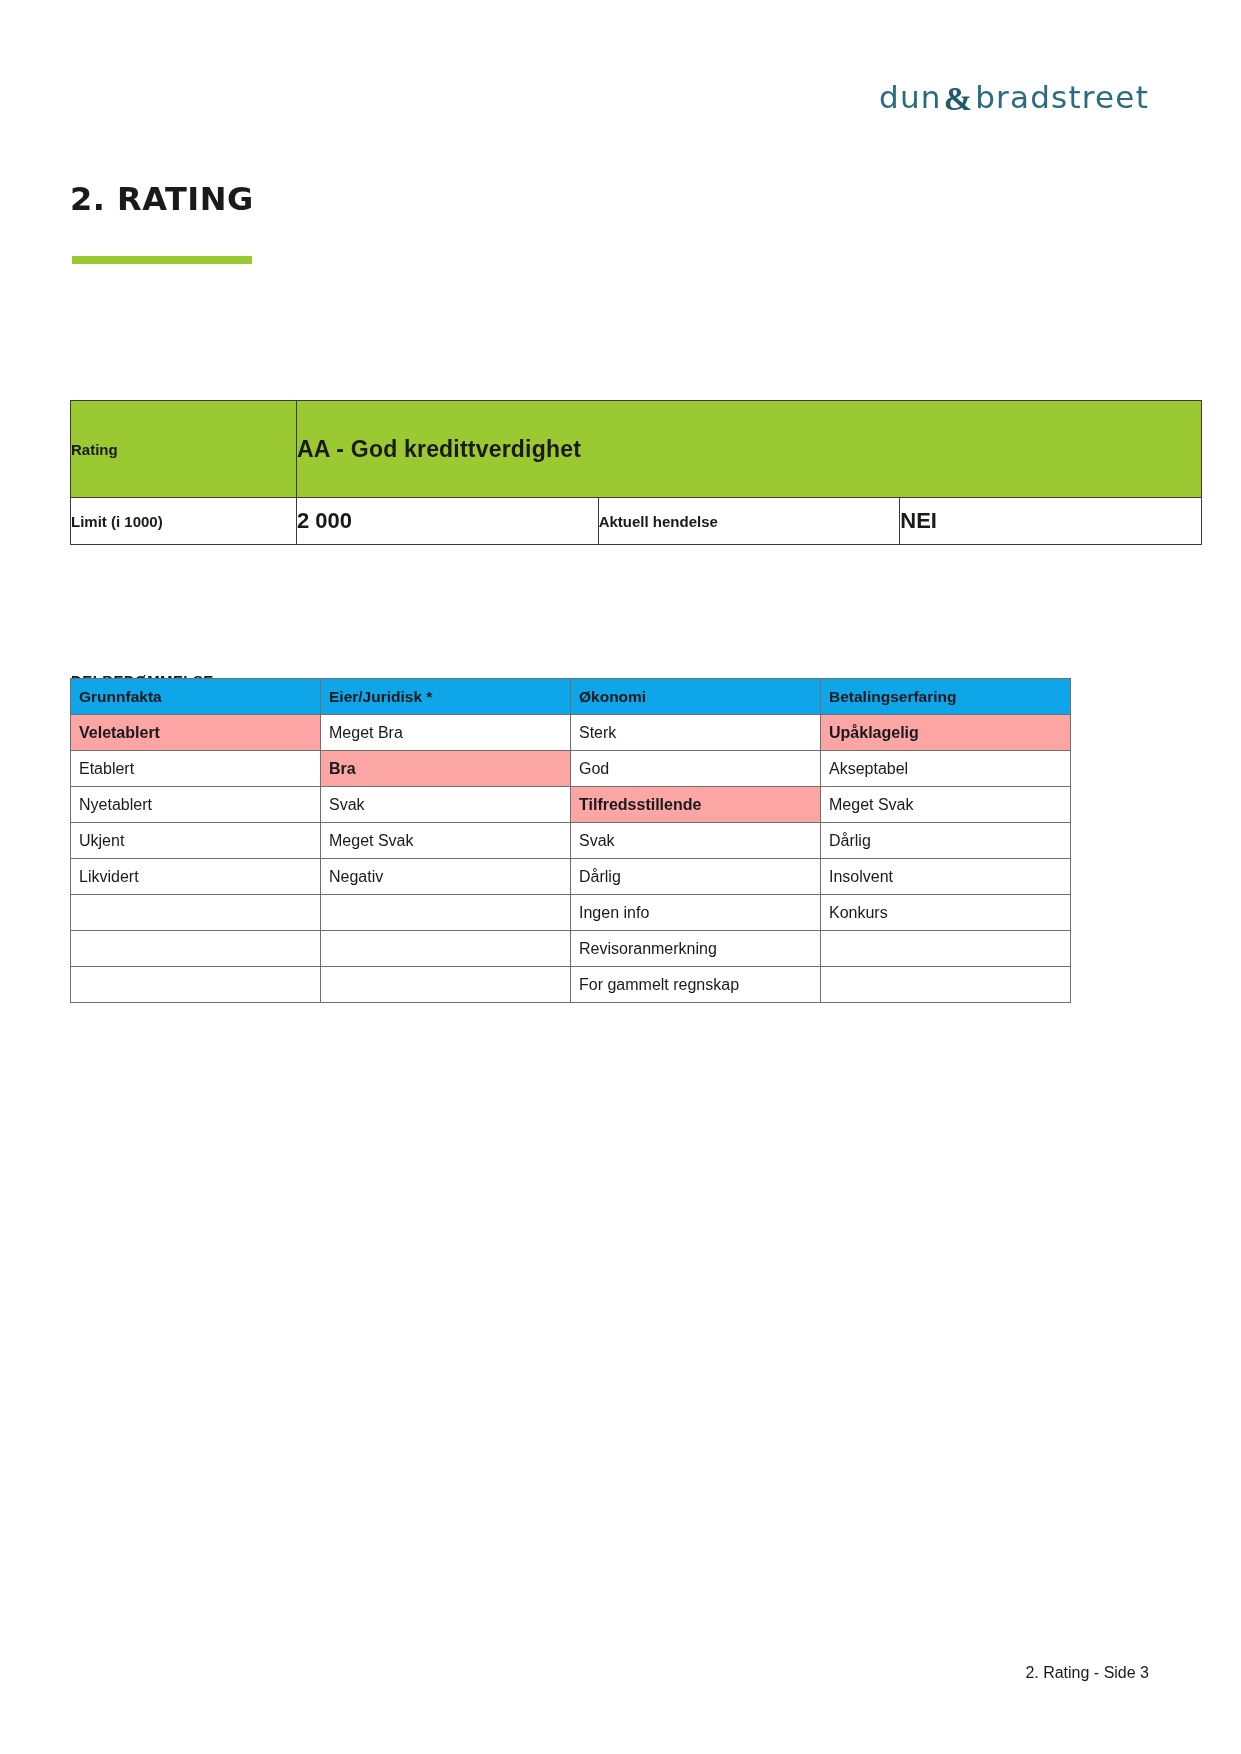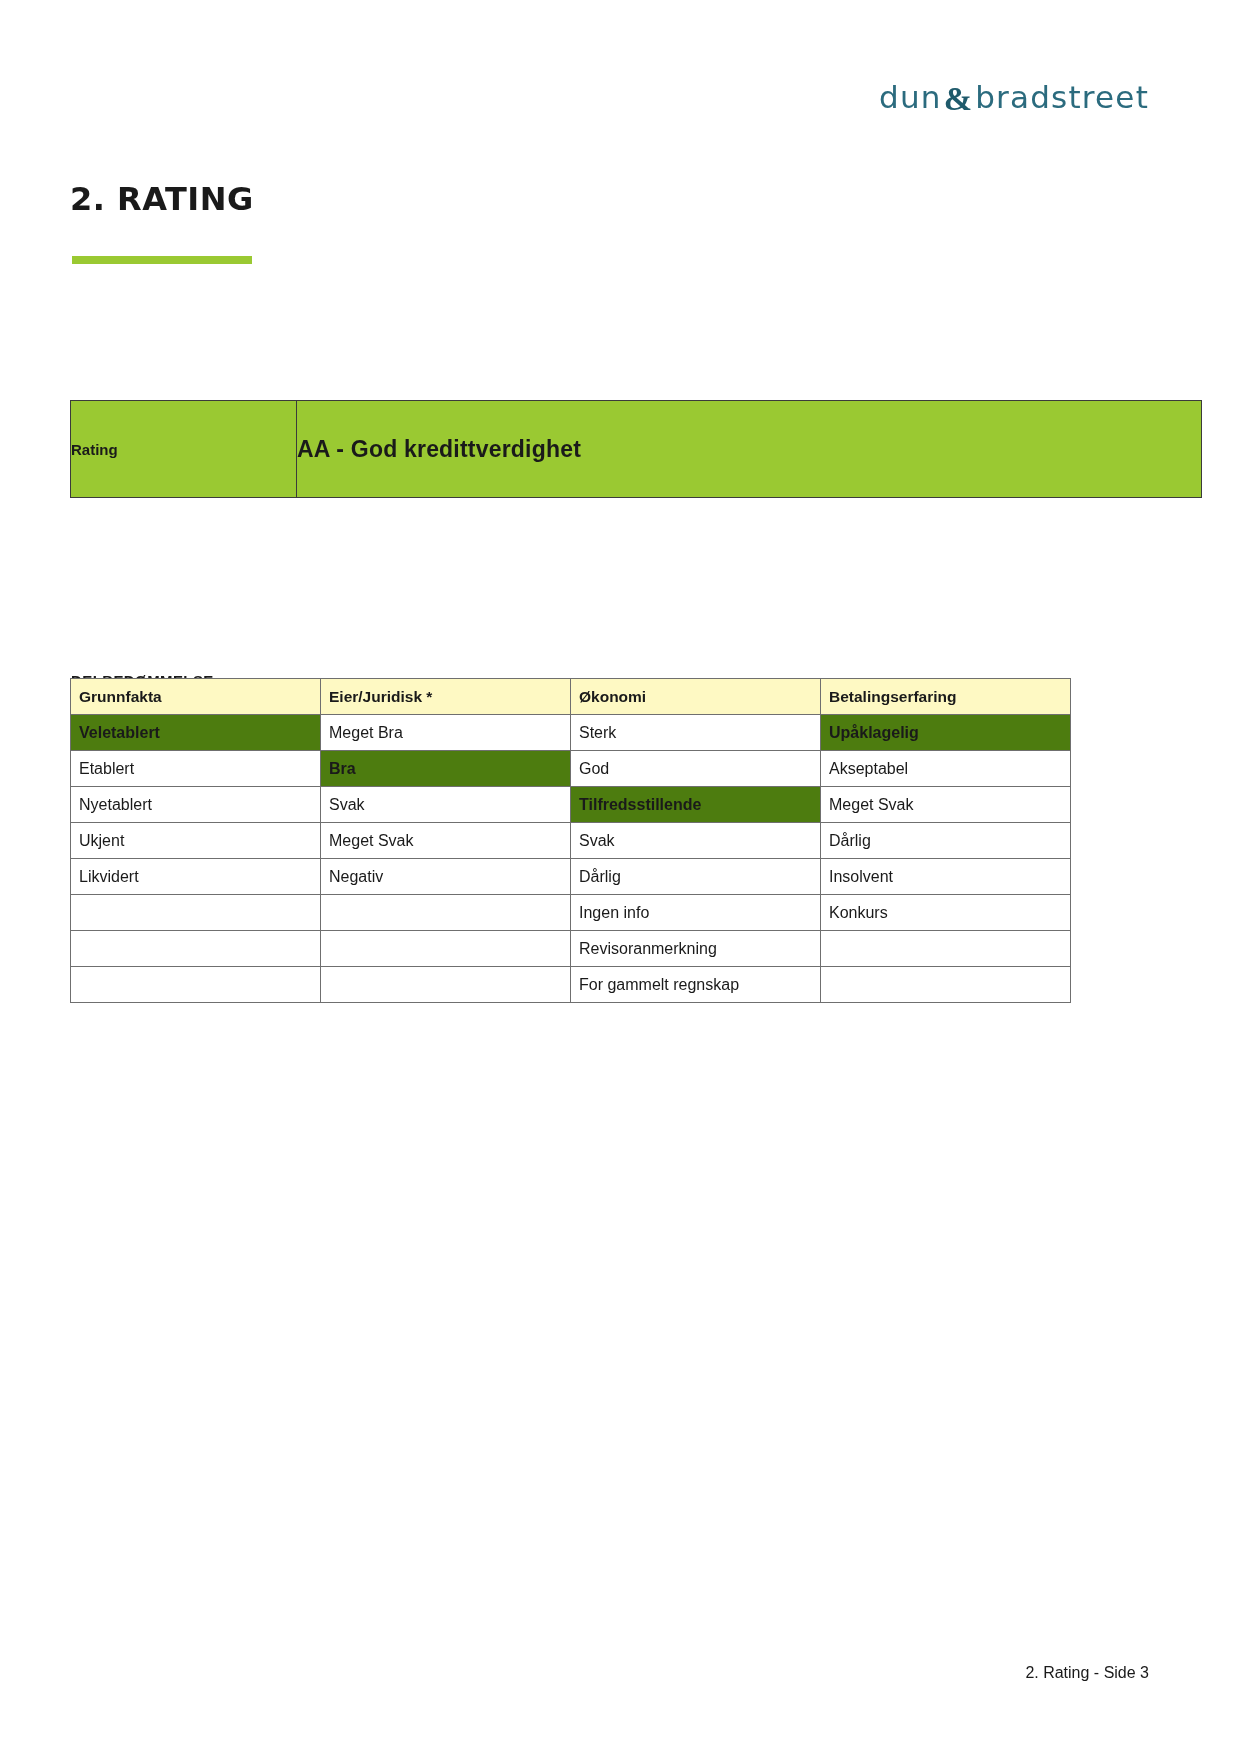--- a/index.html
+++ b/index.html
@@ -118,26 +118,26 @@
     font-size: 16px;
   }
   .grid-table th, .grid-table td {
     border: 1px solid #6f6f6f;
     height: 31px;
     padding: 2px 8px;
     text-align: left;
     font-weight: 400;
   }
   .grid-table thead th {
-    background: #fef9c3;
+    background: #0ea5e9;
     font-weight: 700;
     font-size: 15.5px;
   }
   .grid-table td.hl {
-    background: #4d7c0f;
+    background: #fca5a5;
     font-weight: 700;
   }
   .grid-table td.empty { }
 
   
   .footer {
     position: absolute;
     right: 92px;
     bottom: 72px;
     font-size: 16px;
@@ -157,20 +157,26 @@
 
   <div class="section-title">2. RATING</div>
   <div class="title-rule"></div>
 
   <table class="rating-table">
     <tbody>
       <tr class="row-top">
         <td class="rt-green cell-label" style="width:225px">Rating</td>
         <td class="rt-green cell-big" colspan="3">AA - God kredittverdighet</td>
       </tr>
+      <tr class="row-bottom">
+        <td class="cell-label" style="width:225px">Limit (i 1000)</td>
+        <td class="cell-mid" style="width:220px">2 000</td>
+        <td class="cell-label" style="width:225px">Aktuell hendelse</td>
+        <td class="cell-mid">NEI</td>
+      </tr>
     </tbody>
   </table>
 
   <div class="sub-title">DELBEDØMMELSE</div>
 
   <table class="grid-table">
     <colgroup>
       <col style="width:250px">
       <col style="width:250px">
       <col style="width:250px">

